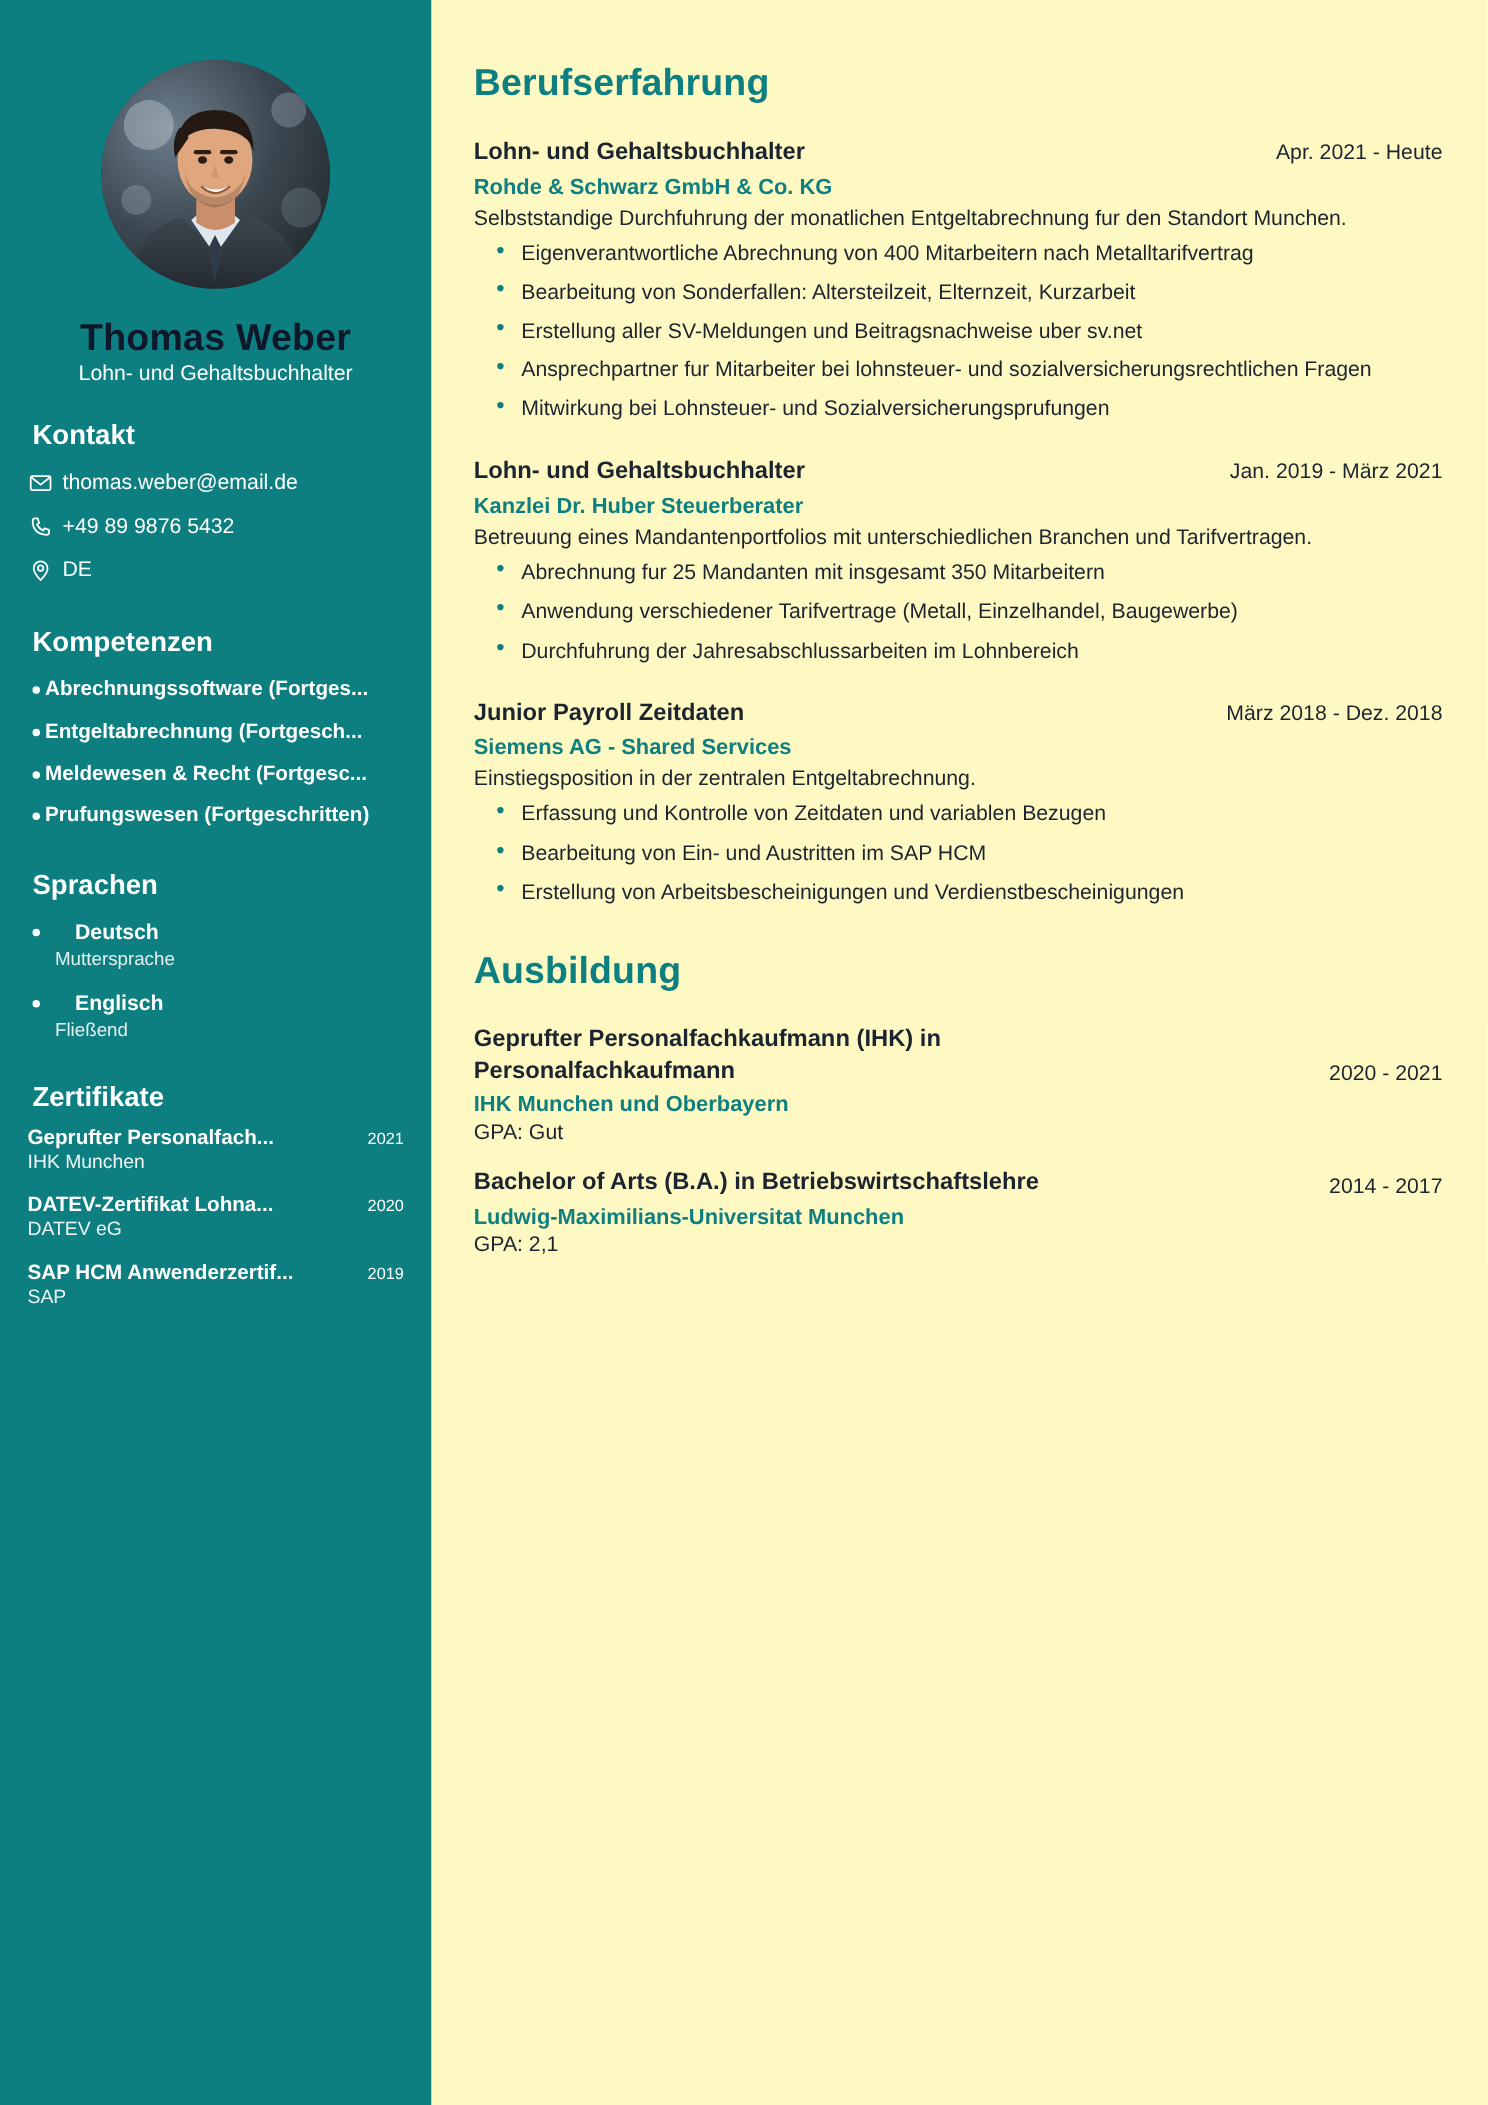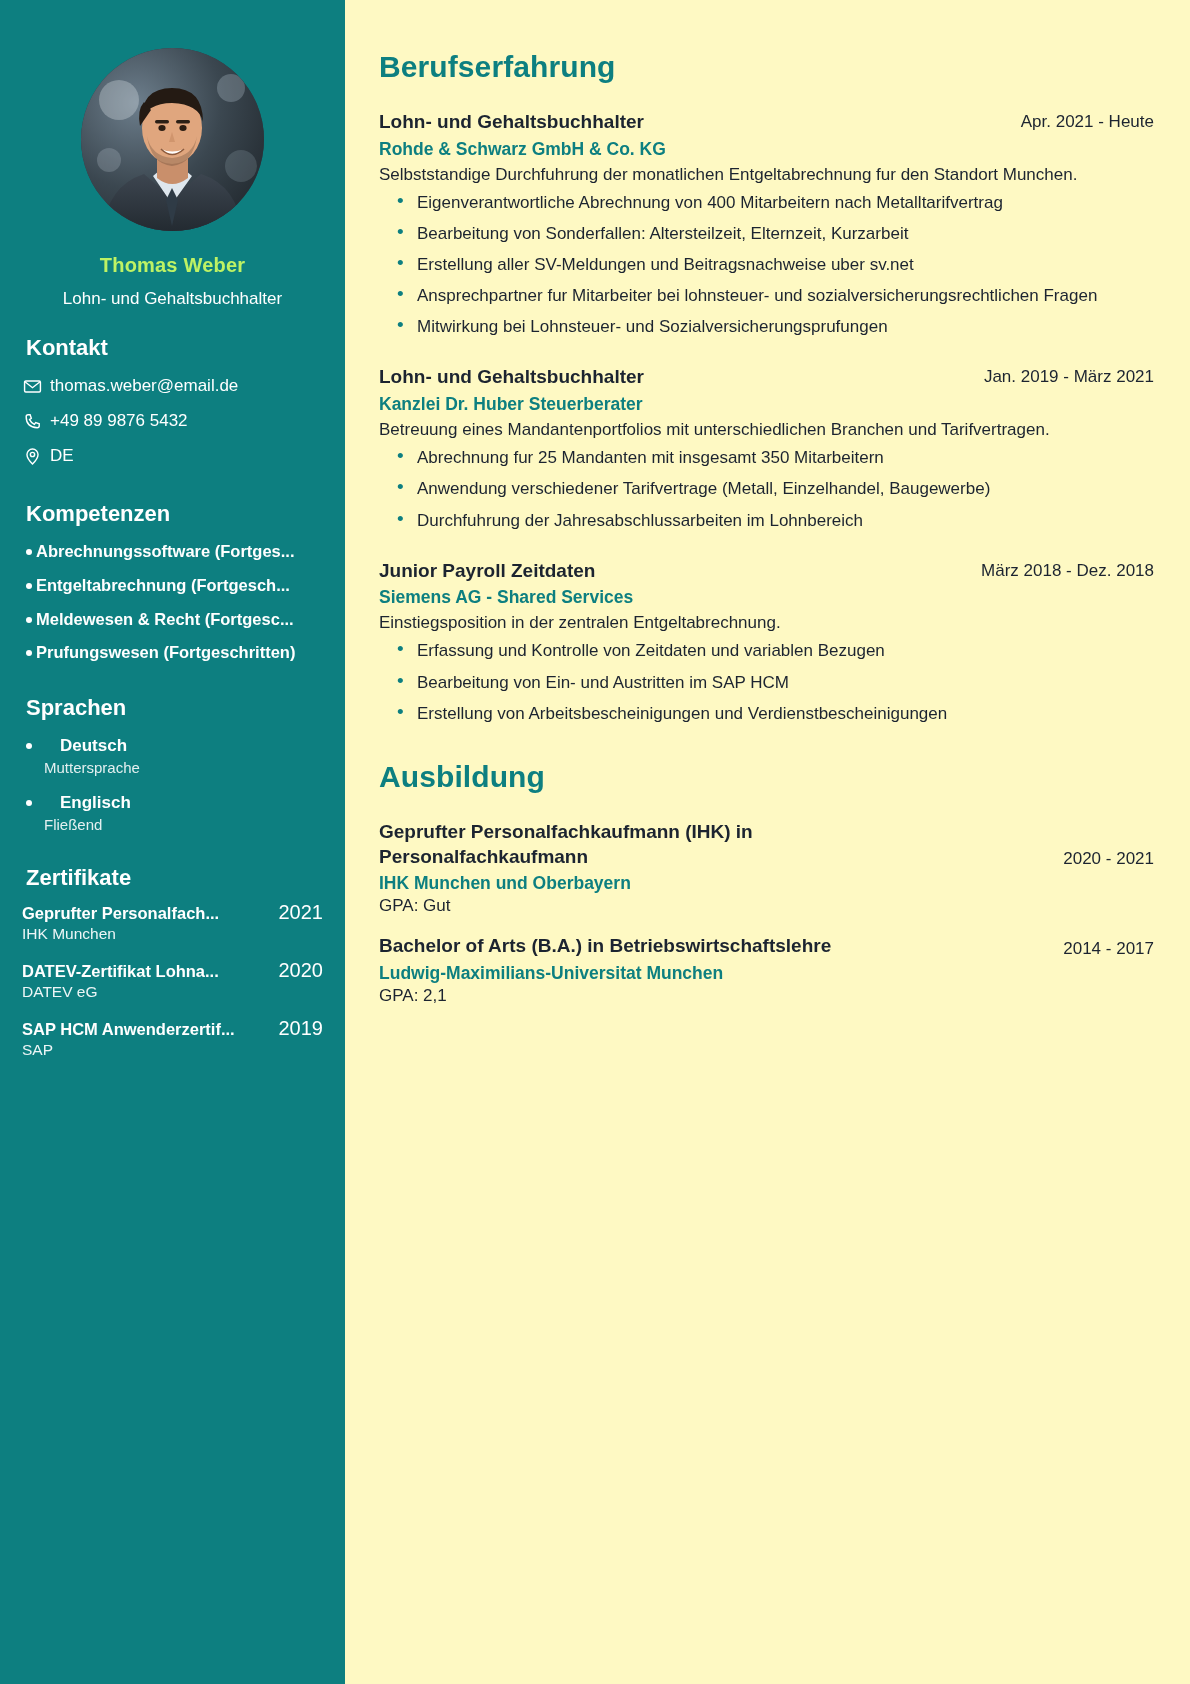--- a/index.html
+++ b/index.html
@@ -40,27 +40,26 @@
     height: 183px;
     border-radius: 50%;
     overflow: hidden;
     background: #2d3b44;
     position: relative;
   }
 
   .photo svg { display: block; width: 100%; height: 100%; }
 
   .full-name {
-    font-size: 20px;
+    font-size: 30px;
     font-weight: bold;
     text-align: center;
     letter-spacing: 0.2px;
     line-height: 1.2;
-    margin-bottom: 12px;
-    color: #bef264;
+    color: #0f172a;
   }
 
   .job-title-side {
     font-size: 17px;
     text-align: center;
     font-weight: 400;
     color: #ffffff;
     margin-bottom: 26px;
   }
 
@@ -154,21 +153,21 @@
     font-size: 16.5px;
     font-weight: bold;
     color: #ffffff;
     white-space: nowrap;
     overflow: hidden;
     text-overflow: ellipsis;
     max-width: 215px;
   }
 
   .cert-year {
-    font-size: 20px;
+    font-size: 13px;
     font-weight: 400;
     color: #ffffff;
     flex: 0 0 auto;
   }
 
   .cert-issuer {
     font-size: 15.5px;
     font-weight: 400;
     color: #edf6f6;
     margin-top: 1px;

